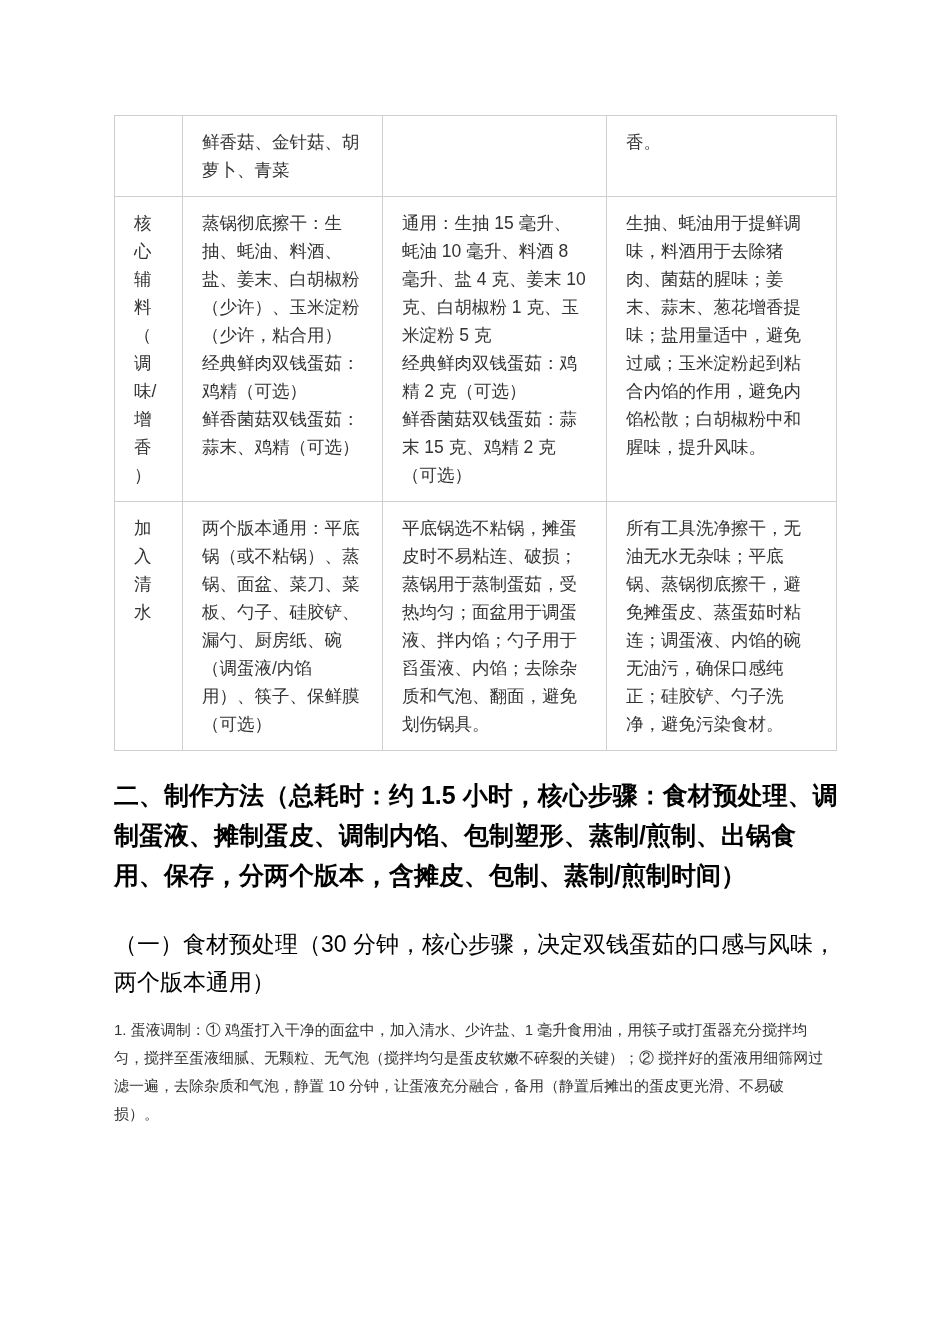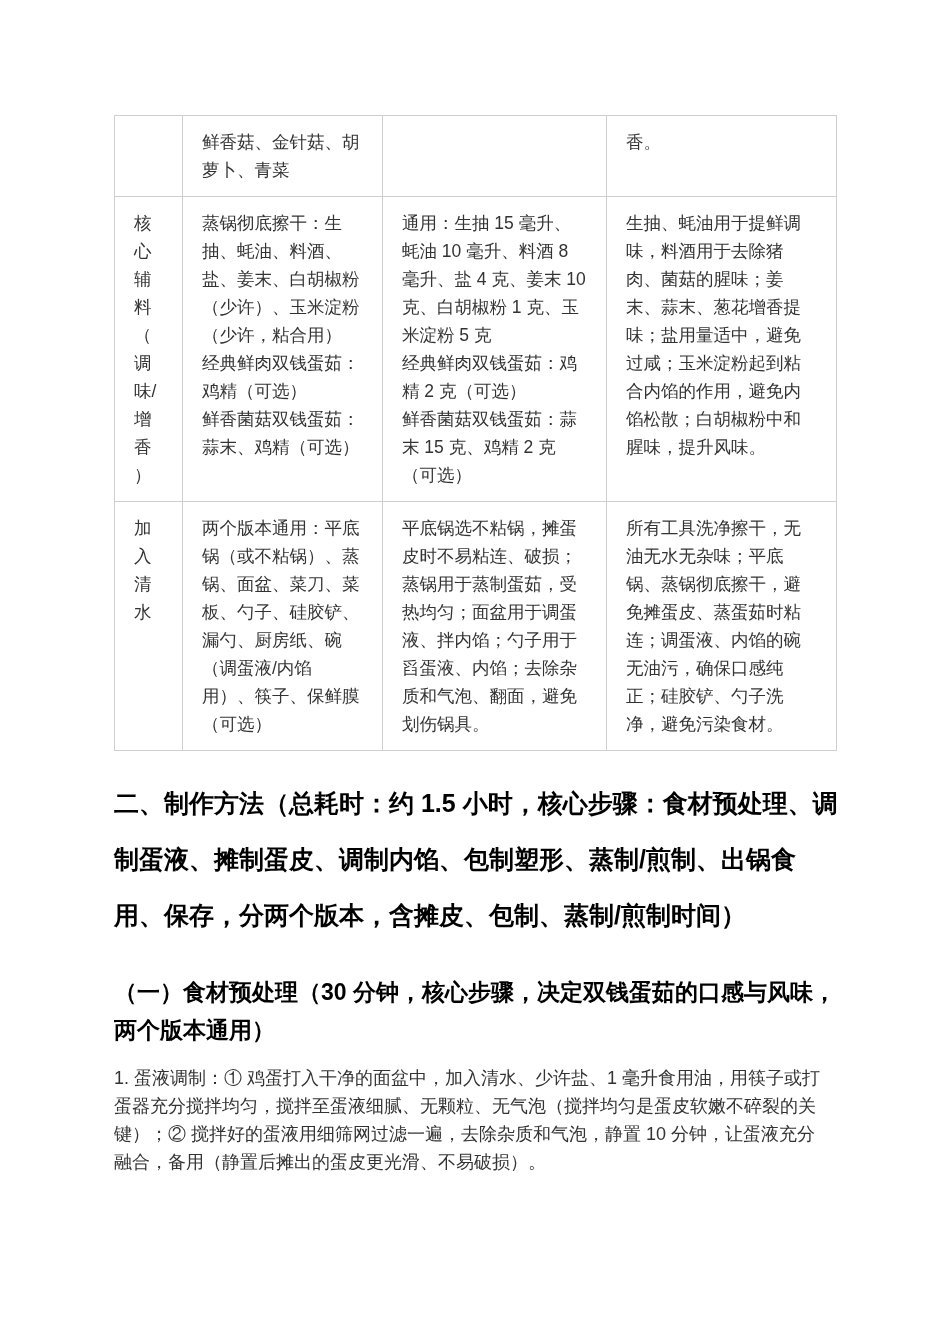--- a/index.html
+++ b/index.html
@@ -36,34 +36,34 @@
     overflow-wrap: break-word;
   }
   .col-label   { width: 68px; }
   .col-items   { width: 200px; }
   .col-amounts { width: 224px; }
   .col-notes   { width: 230px; }
 
   h2.section-heading {
     margin: 24px 0 0 0;
     font-size: 25px;
-    line-height: 56px;
+    line-height: 40px;
     font-weight: 700;
     color: #000000;
   }
   h3.subsection-heading {
     margin: 30px 0 0 0;
     font-size: 23px;
     line-height: 38px;
-    font-weight: 700;
+    font-weight: 400;
     color: #000000;
   }
   p.body-paragraph {
     margin: 15px 12px 0 0;
-    font-size: 18px;
+    font-size: 15px;
     line-height: 28px;
     color: #333333;
     white-space: pre-wrap;
   }
 </style>
 </head>
 <body>
 
 <div class="page">
 

